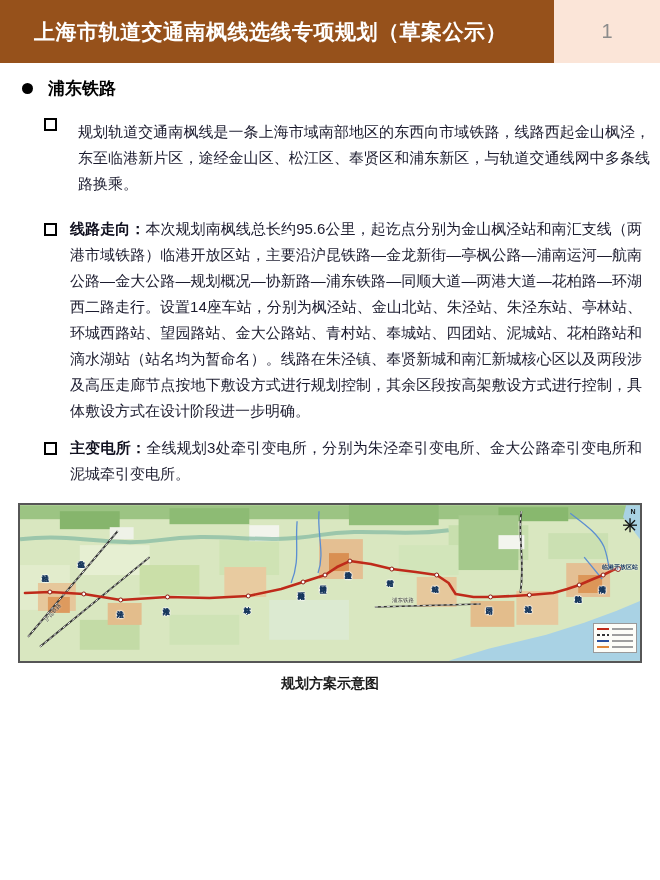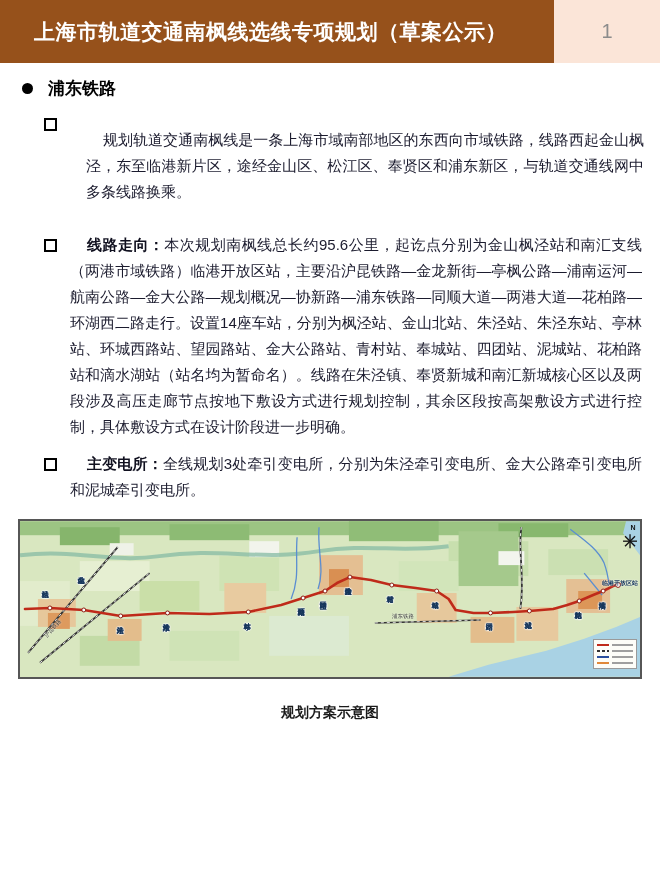--- a/index.html
+++ b/index.html
@@ -13,36 +13,36 @@
   .page-num{color:#8c8c8c;font-size:20px;}
 
   
   .content{position:absolute;left:0;top:63px;width:660px;}
   .sec-head{display:flex;align-items:center;margin:14px 0 0 22px;}
   .sec-head .dot{width:11px;height:11px;border-radius:50%;background:#000;margin-right:15px;flex:0 0 auto;}
   .sec-head .txt{font-size:17px;font-weight:bold;color:#000;}
   .sub-item{display:flex;margin:11px 0 0 44px;}
   .sub-item .sq{flex:0 0 9px;width:9px;height:9px;border:2px solid #000;margin:7px 13px 0 0;}
   .item-text{width:572px;font-size:15px;line-height:26px;color:#1b1b2e;text-align:justify;}
-  .item-label{font-weight:bold;color:#10101f;margin-left:17px;}
+  .item-label{font-weight:bold;color:#10101f;}
   .gap-lg{margin-top:22px;}
 
   
   .map-wrap{position:relative;margin:16px 0 0 18px;width:620px;height:156px;border:2px solid #565656;box-sizing:content-box;overflow:hidden;background:#d9e7c0;}
   .map-svg{position:absolute;left:0;top:0;}
   .st{position:absolute;writing-mode:vertical-rl;text-orientation:upright;font-size:7px;line-height:1.1;font-weight:bold;color:#16365c;text-shadow:0 0 2px #ffffff,0 0 2px #ffffff;letter-spacing:0;}
   .map-tag{position:absolute;font-size:6px;font-weight:bold;color:#16365c;text-shadow:0 0 2px #fff;white-space:nowrap;}
   .rail-tag{position:absolute;font-size:5.5px;color:#3a3a3a;white-space:nowrap;text-shadow:0 0 2px #fff;}
   .north{position:absolute;left:603px;top:3px;width:20px;text-align:center;font-size:7px;font-weight:bold;color:#111;}
   .legend{position:absolute;right:3px;bottom:8px;width:44px;background:#fdfdf8;border:1px solid #9a9a9a;padding:2px 3px;box-sizing:border-box;}
   .legend .row{display:flex;align-items:center;height:6px;}
   .legend .sw{width:12px;height:2px;margin-right:3px;flex:0 0 auto;}
   .legend .tx{height:2px;background:#9f9f9f;flex:1;}
 
-  .caption{width:660px;text-align:center;margin-top:25px;font-size:14px;font-weight:bold;color:#1a1a1a;}
+  .caption{width:660px;text-align:center;margin-top:12px;font-size:14px;font-weight:bold;color:#1a1a1a;}
 </style>
 </head>
 <body>
 
 <div class="page">
 
   <div class="header-bar">
     <span class="header-title">上海市轨道交通南枫线选线专项规划（草案公示）</span>
   </div>
   <div class="page-num-box">
@@ -50,21 +50,21 @@
   </div>
 
   <div class="content">
 
     <div class="sec-head">
       <span class="dot"></span>
       <span class="txt">浦东铁路</span>
     </div>
     <div class="sub-item">
       <span class="sq"></span>
-      <p class="item-text" style="margin:16px">
+      <p class="item-text" style="margin:8px">
         <span class="item-label"></span><span>规划轨道交通南枫线是一条上海市域南部地区的东西向市域铁路，线路西起金山枫泾，东至临港新片区，途经金山区、松江区、奉贤区和浦东新区，与轨道交通线网中多条线路换乘。</span>
       </p>
     </div>
 
 
     <div class="sub-item">
       <span class="sq"></span>
       <p class="item-text" style="margin:0">
         <span class="item-label">线路走向：</span><span>本次规划南枫线总长约95.6公里，起讫点分别为金山枫泾站和南汇支线（两港市域铁路）临港开放区站，主要沿沪昆铁路—金龙新街—亭枫公路—浦南运河—航南公路—金大公路—规划概况—协新路—浦东铁路—同顺大道—两港大道—花柏路—环湖西二路走行。设置14座车站，分别为枫泾站、金山北站、朱泾站、朱泾东站、亭林站、环城西路站、望园路站、金大公路站、青村站、奉城站、四团站、泥城站、花柏路站和滴水湖站（站名均为暂命名）。线路在朱泾镇、奉贤新城和南汇新城核心区以及两段涉及高压走廊节点按地下敷设方式进行规划控制，其余区段按高架敷设方式进行控制，具体敷设方式在设计阶段进一步明确。</span>
       </p>

